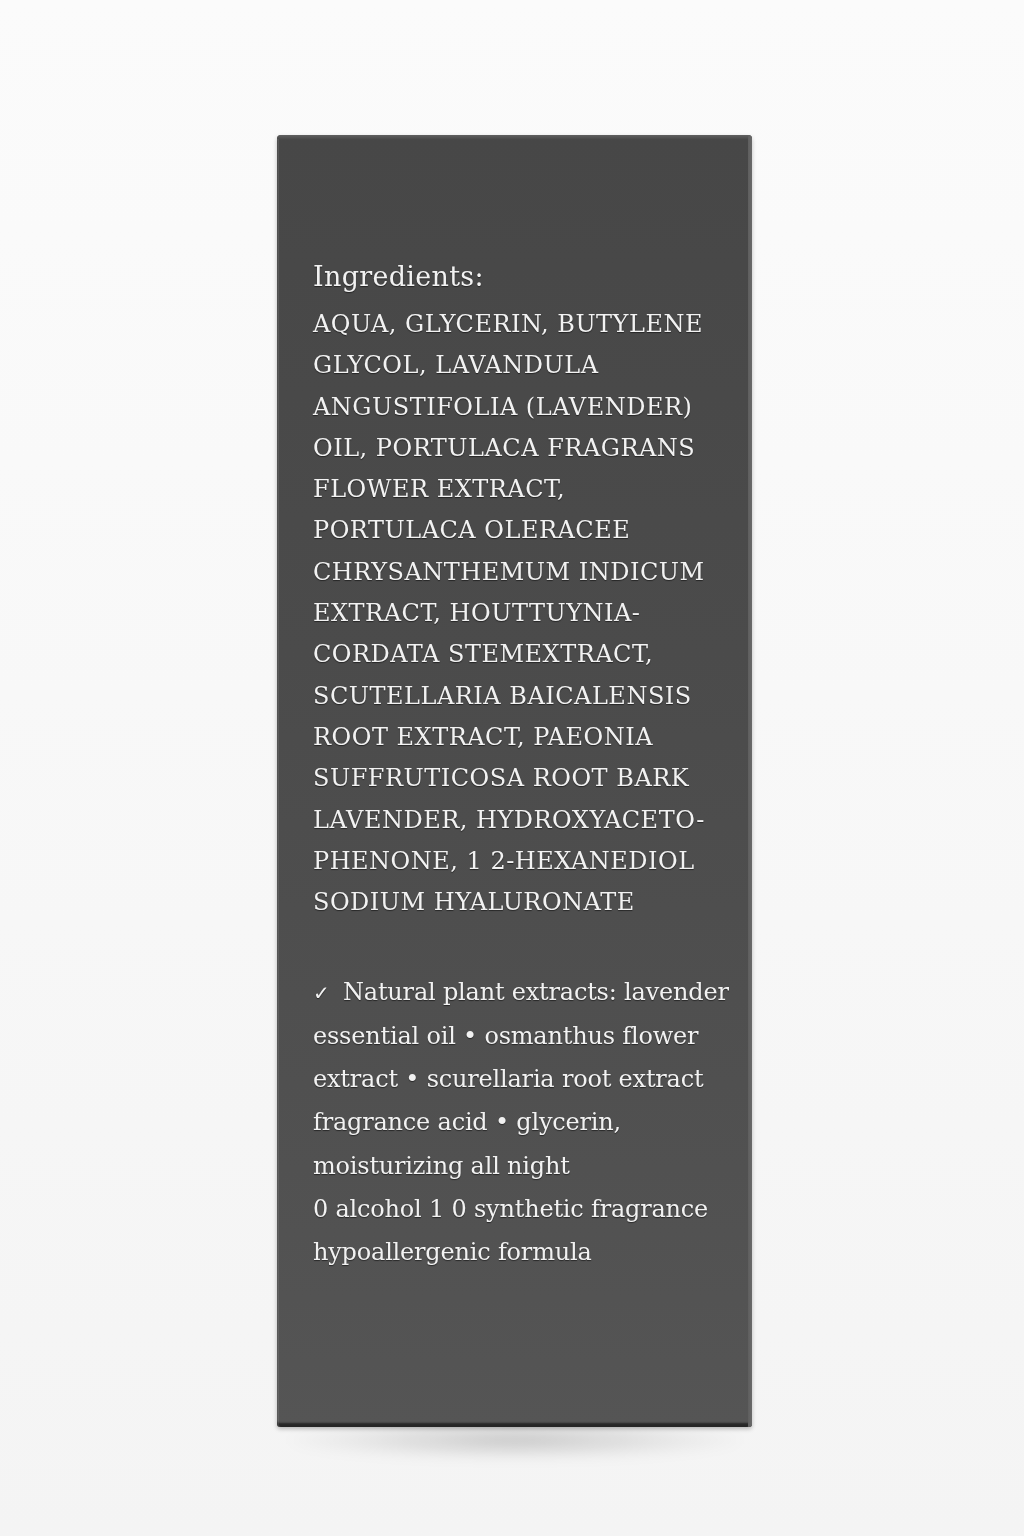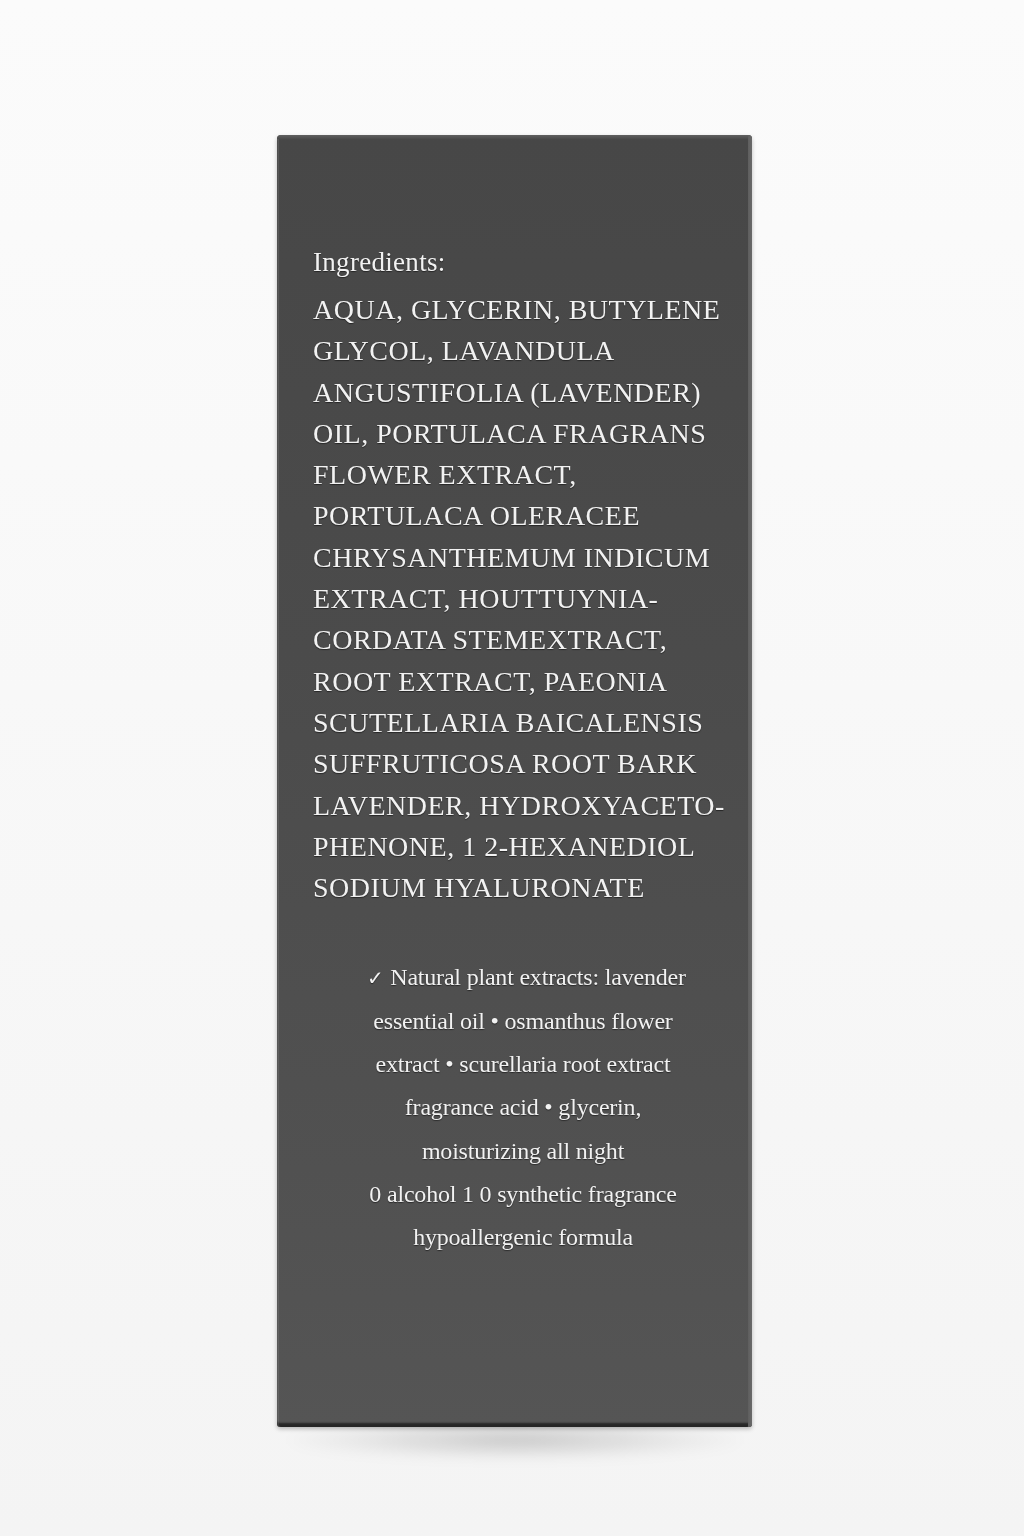--- a/index.html
+++ b/index.html
@@ -52,50 +52,48 @@
       left: 0;
       top: 0;
       width: 100%;
       height: 4px;
       background: linear-gradient(180deg, #606060, #4a4a4a);
       border-radius: 4px 4px 0 0;
     }
     .content {
       position: absolute;
       left: 36px;
-      top: 110px;
+      top: 125px;
       width: 420px;
       color: #f2f2f2;
       text-shadow: 0 1px 1px rgba(0,0,0,0.5);
-      font-family: Liberation Serif, serif;
     }
     .heading {
       font-size: 27px;
       line-height: 34px;
       letter-spacing: 0.3px;
       margin: 0 0 6px 0;
       height: 38px;
     }
     .ing-line {
-      font-size: 28px;
+      font-size: 24px;
       line-height: 41.3px;
       letter-spacing: 0.5px;
       white-space: nowrap;
       height: 41.3px;
     }
     .spacer {
       height: 48px;
     }
     .feat-line {
       font-size: 24px;
       line-height: 43.3px;
       white-space: nowrap;
       height: 43.3px;
       letter-spacing: -0.2px;
-      text-align: center;
     }
     .check {
       display: inline-block;
       width: 30px;
       font-size: 20px;
     }
   </style>
 </head>
 <body>
 
@@ -111,22 +109,22 @@
     <div>
       <div class="ing-line">AQUA, GLYCERIN, BUTYLENE</div>
       <div class="ing-line">GLYCOL, LAVANDULA</div>
       <div class="ing-line">ANGUSTIFOLIA (LAVENDER)</div>
       <div class="ing-line">OIL, PORTULACA FRAGRANS</div>
       <div class="ing-line">FLOWER EXTRACT,</div>
       <div class="ing-line">PORTULACA OLERACEE</div>
       <div class="ing-line">CHRYSANTHEMUM INDICUM</div>
       <div class="ing-line">EXTRACT, HOUTTUYNIA-</div>
       <div class="ing-line">CORDATA STEMEXTRACT,</div>
+      <div class="ing-line">SCUTELLARIA BAICALENSIS</div>
       <div class="ing-line">ROOT EXTRACT, PAEONIA</div>
-      <div class="ing-line">SCUTELLARIA BAICALENSIS</div>
       <div class="ing-line">SUFFRUTICOSA ROOT BARK</div>
       <div class="ing-line">LAVENDER, HYDROXYACETO-</div>
       <div class="ing-line">PHENONE, 1 2-HEXANEDIOL</div>
       <div class="ing-line">SODIUM HYALURONATE</div>
     </div>
 
     <div class="spacer"></div>
 
     <div>
       <div class="feat-line">

